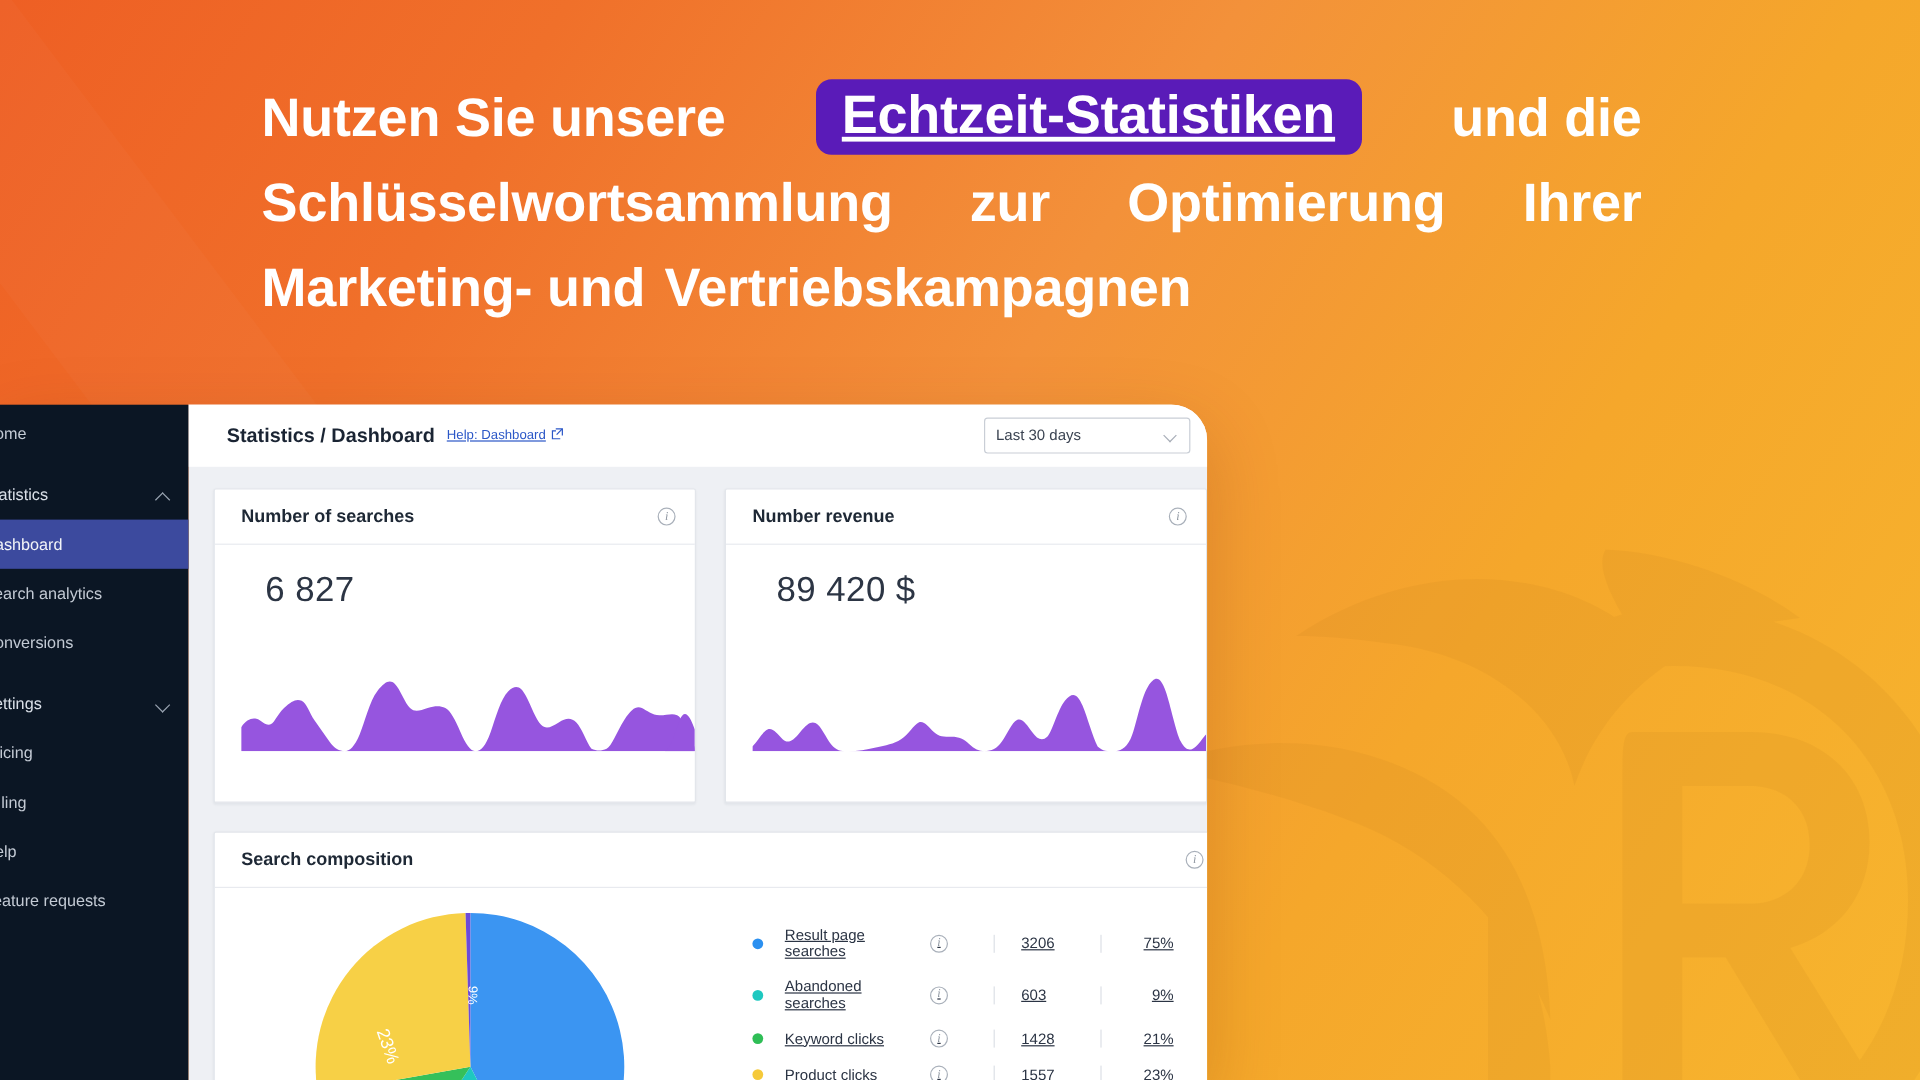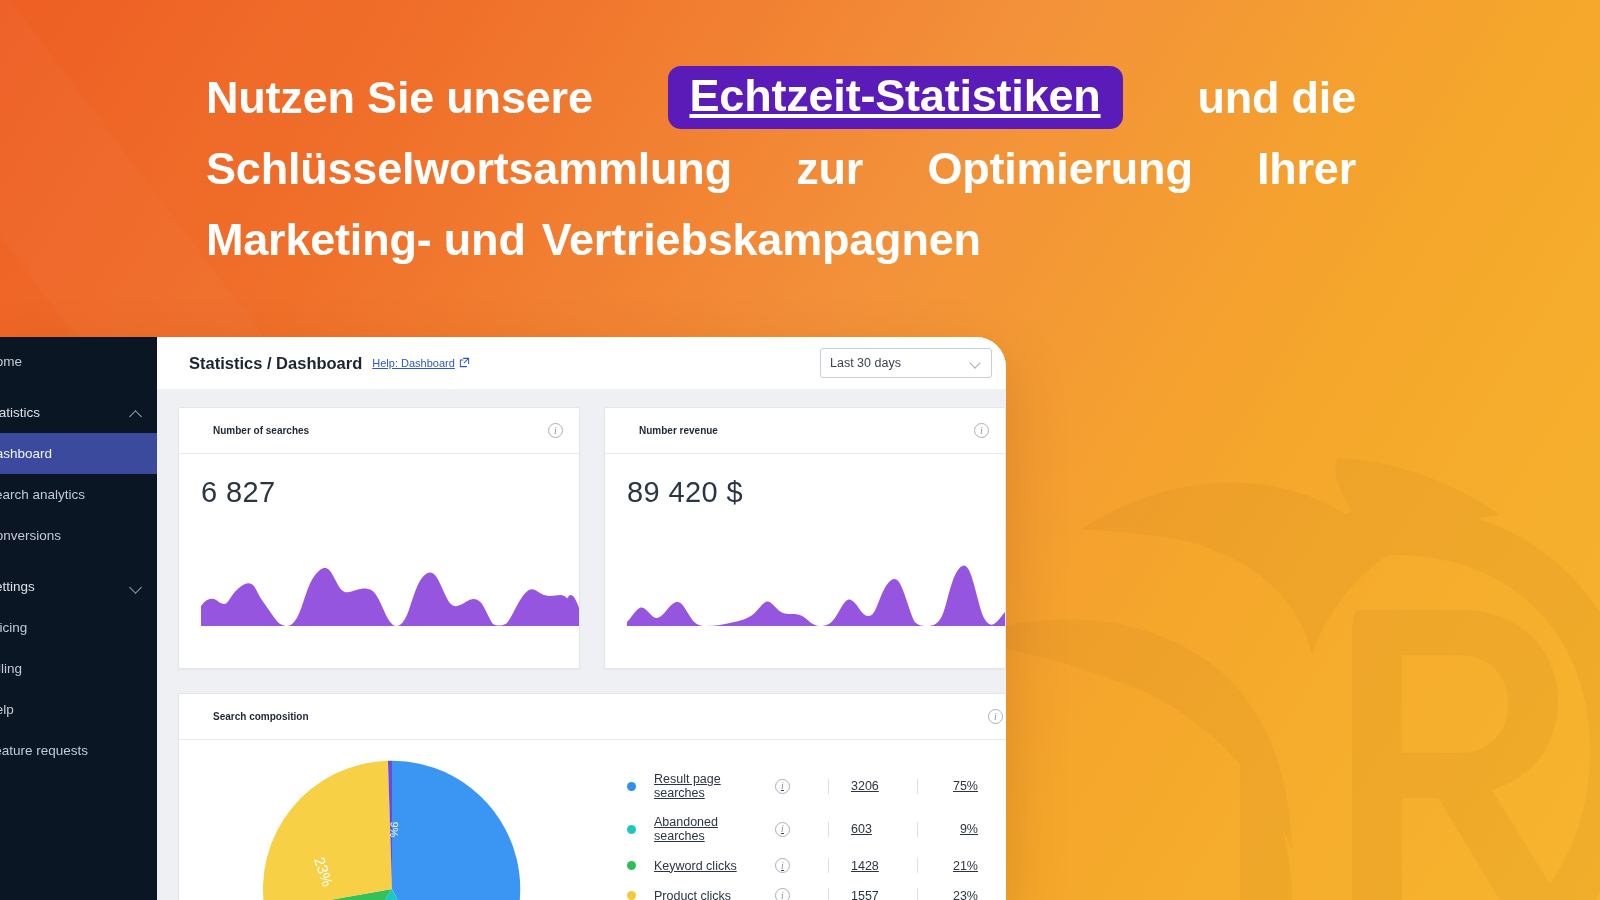--- a/index.html
+++ b/index.html
@@ -33,21 +33,21 @@
     right: -40px; bottom: -110px;
     width: 700px; height: 700px;
     opacity: 0.10;
     pointer-events: none;
   }
   #watermark svg { width: 100%; height: 100%; display: block; }
 
   
   #hero {
     position: absolute;
-    left: 206px; top: 62px;
+    left: 218px; top: 62px;
     width: 1150px;
     text-align: justify;
     color: #ffffff;
   }
   #hero .line {
     display: flex;
     align-items: center;
     justify-content: space-between;
     font-size: 45px;
     font-weight: bold;
@@ -201,24 +201,23 @@
   .card-head {
     height: 46px;
     flex: 0 0 46px;
     border-bottom: 1px solid #E8EAEF;
     display: flex;
     align-items: center;
     padding: 0 16px 0 22px;
   }
   .card-title {
     flex: 1;
-    font-size: 10px;
+    font-size: 15px;
     font-weight: bold;
     color: #1E2835;
-    margin-left: 12px;
   }
   .info-ico {
     width: 15px; height: 15px;
     border: 1.2px solid #A9B0BA;
     border-radius: 50%;
     color: #8C949F;
     font-size: 10px;
     font-style: italic;
     font-family: "Liberation Serif", serif;
     display: flex;
@@ -226,20 +225,21 @@
     justify-content: center;
     line-height: 1;
     flex: 0 0 15px;
   }
   .card-body { flex: 1; position: relative; padding: 22px 0 0 22px; }
   .kpi {
     font-size: 29px;
     color: #2C3544;
     font-weight: normal;
     letter-spacing: 0.4px;
+    margin-left: 20px;
   }
   .spark {
     position: absolute;
     left: 22px; right: 0; bottom: 42px;
     height: 70px;
   }
   .spark svg { display: block; width: 100%; height: 100%; }
 
   #card-searches { width: 409px; height: 262px; }
   #card-revenue  { width: 409px; height: 262px; }

